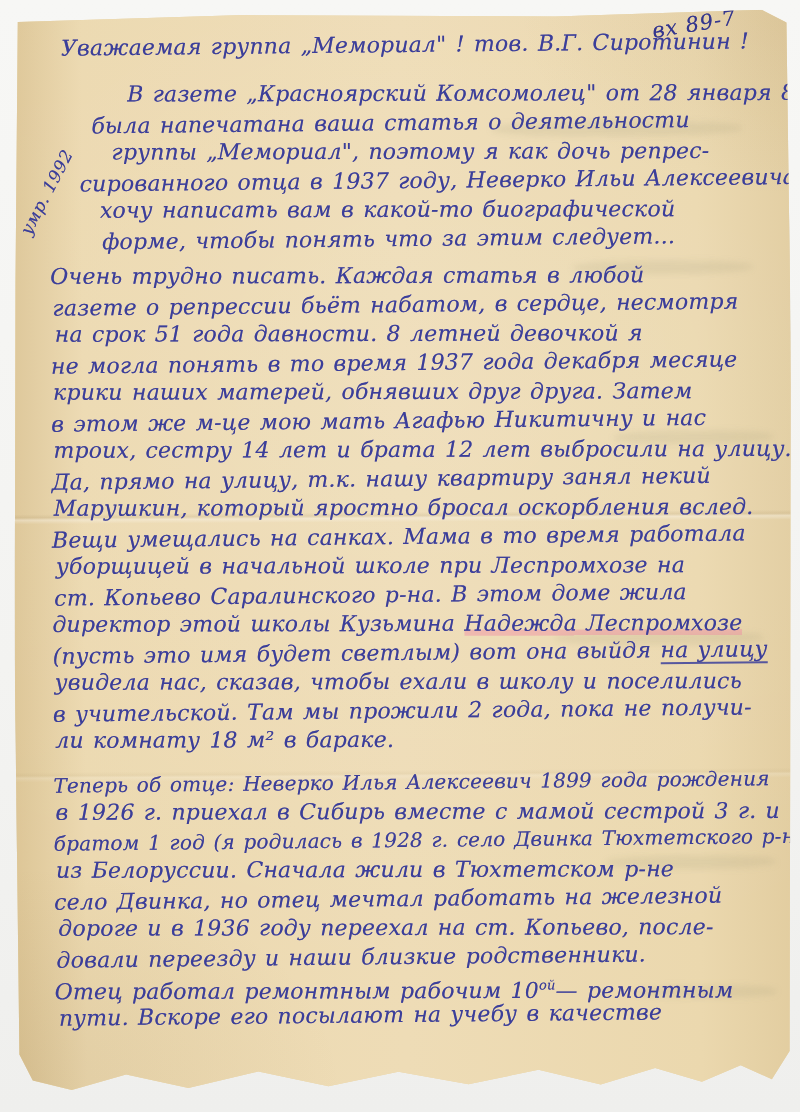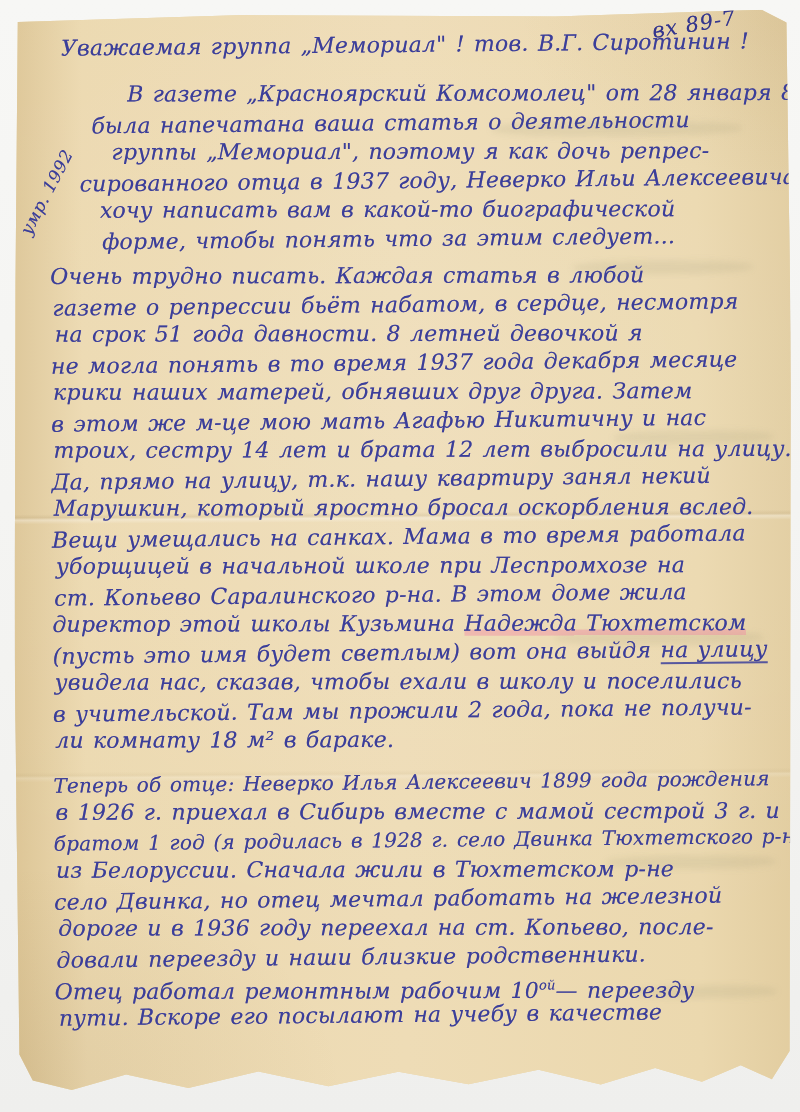--- a/index.html
+++ b/index.html
@@ -92,28 +92,28 @@
       <div class="line" style="margin-left: 4px;"><span>на срок 51 года давности. 8 летней девочкой я</span></div>
       <div class="line"><span>не могла понять в то время 1937 года декабря месяце</span></div>
       <div class="line" style="margin-left: 2px;"><span>крики наших матерей, обнявших друг друга. Затем</span></div>
       <div class="line"><span>в этом же м-це мою мать Агафью Никитичну и нас</span></div>
       <div class="line" style="margin-left: 2px;"><span>троих, сестру 14 лет и брата 12 лет выбросили на улицу.</span></div>
       <div class="line"><span>Да, прямо на улицу, т.к. нашу квартиру занял некий</span></div>
       <div class="line" style="margin-left: 2px;"><span>Марушкин, который яростно бросал оскорбления вслед.</span></div>
       <div class="line"><span>Вещи умещались на санках. Мама в то время работала</span></div>
       <div class="line" style="margin-left: 4px;"><span>уборщицей в начальной школе при Леспромхозе на</span></div>
       <div class="line" style="margin-left: 2px;"><span>ст. Копьево Саралинского р-на. В этом доме жила</span></div>
-      <div class="line"><span>директор этой школы  Кузьмина </span><span class="u-pink">Надежда Тюхтетском</span></div>
+      <div class="line"><span>директор этой школы  Кузьмина </span><span class="u-pink">Надежда Леспромхозе</span></div>
       <div class="line"><span>(пусть это имя будет светлым) вот она выйдя </span><span class="u-blue">на улицу</span></div>
       <div class="line" style="margin-left: 2px;"><span>увидела нас, сказав, чтобы ехали в школу и поселились</span></div>
       <div class="line"><span>в учительской. Там мы прожили 2 года, пока не получи-</span></div>
       <div class="line" style="margin-left: 2px;"><span>ли комнату 18 м² в бараке.</span></div>
       <div class="line" style="margin-top: 14px; font-size: 20px;"><span>Теперь об отце: Неверко Илья Алексеевич 1899 года рождения</span></div>
       <div class="line" style="margin-left: 2px;"><span>в 1926 г. приехал в Сибирь вместе с мамой сестрой 3 г. и</span></div>
       <div class="line" style="font-size: 20px;"><span>братом 1 год (я родилась в 1928 г. село Двинка Тюхтетского р-на)</span></div>
       <div class="line" style="margin-left: 2px;"><span>из Белоруссии.  Сначала жили в Тюхтетском р-не</span></div>
       <div class="line"><span>село Двинка, но отец мечтал работать на железной</span></div>
       <div class="line" style="margin-left: 4px;"><span>дороге и в 1936 году переехал на ст. Копьево, после-</span></div>
       <div class="line" style="margin-left: 2px;"><span>довали переезду и наши близкие родственники.</span></div>
-      <div class="line"><span>Отец работал ремонтным рабочим 10</span><sup>ой</sup><span>— переезду</span></div>
+      <div class="line"><span>Отец работал ремонтным рабочим 10</span><sup>ой</sup><span>— ремонтным</span></div>
       <div class="line" style="margin-left: 4px;"><span>пути. Вскоре его посылают на учебу в качестве</span></div>
     </div>
 </div>
 
 </body></html>

